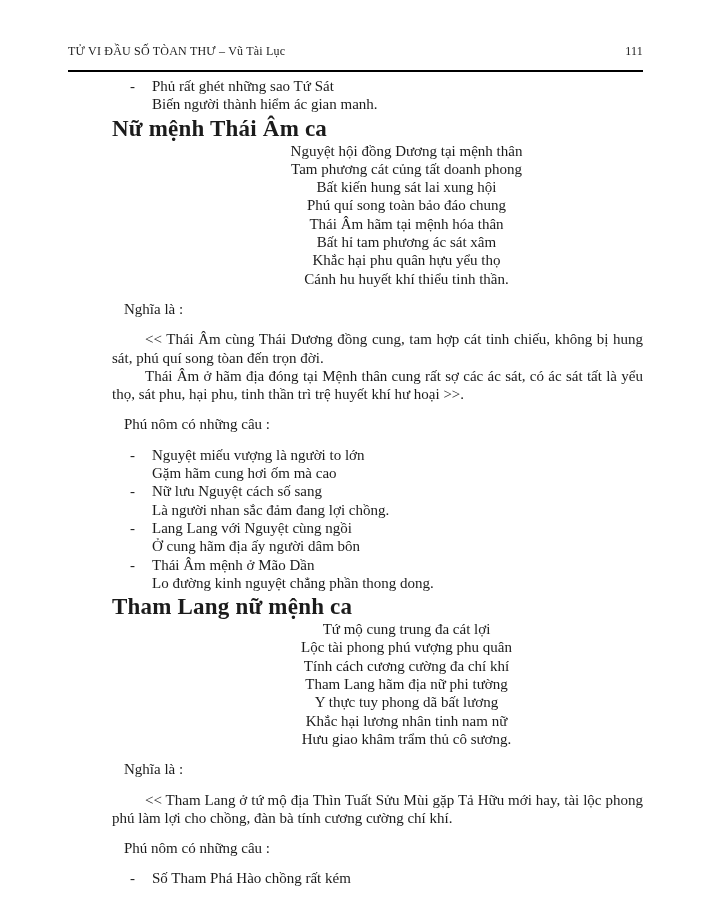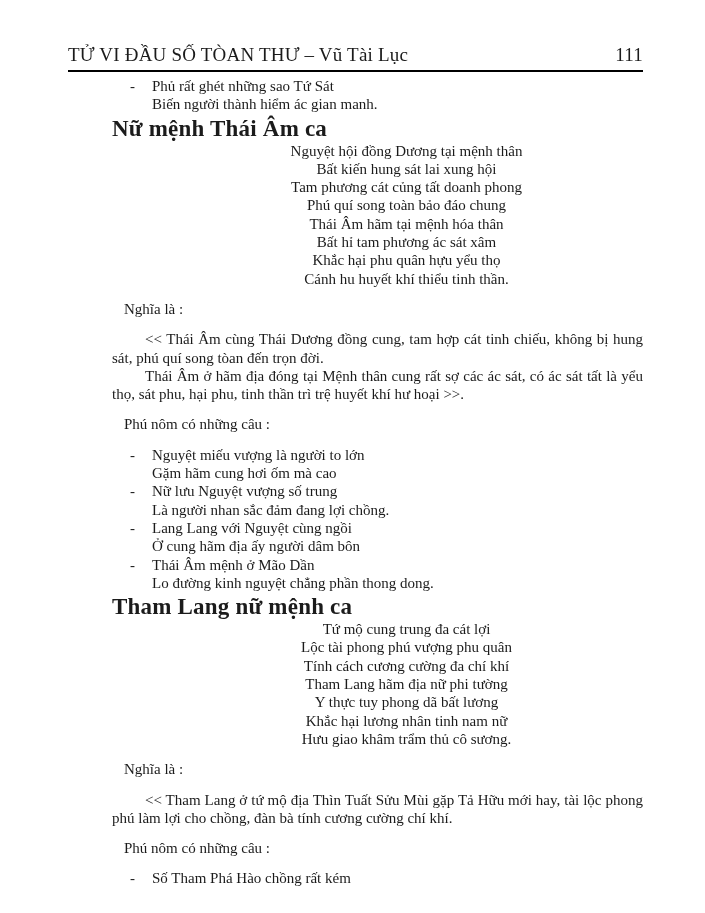--- a/index.html
+++ b/index.html
@@ -8,21 +8,21 @@
     background: #ffffff;
     font-family: "Liberation Serif", "DejaVu Serif", serif;
     color: #1b1b1b;
     -webkit-font-smoothing: antialiased;
   }
   .page { position: relative; width: 705px; height: 913px; background: #ffffff; overflow: hidden; }
 
   .header {
     position: absolute; left: 68px; top: 44px; width: 575px;
     display: flex; justify-content: space-between; align-items: baseline;
-    font-size: 19px; letter-spacing: 0.2px; white-space: nowrap;
+    font-size: 12px; letter-spacing: 0.2px; white-space: nowrap;
   }
   .rule {
     position: absolute; left: 68px; top: 70px; width: 575px;
     border-top: 2px solid #000;
   }
 
   .content {
     position: absolute; left: 112px; top: 77px; width: 531px;
     font-size: 15px; line-height: 18.3px;
   }
@@ -58,41 +58,41 @@
 
     <div class="couplet">
       <div class="c-line1"><span class="dash">-</span><span>Phủ rất ghét những sao Tứ Sát</span></div>
       <div class="c-line2">Biến người thành hiểm ác gian manh.</div>
     </div>
 
     <div class="heading">Nữ mệnh Thái Âm ca</div>
 
     <div>
       <div class="verse">Nguyệt hội đồng Dương tại mệnh thân</div>
+      <div class="verse">Tam phương cát củng tất doanh phong</div>
       <div class="verse">Bất kiến hung sát lai xung hội</div>
-      <div class="verse">Tam phương cát củng tất doanh phong</div>
       <div class="verse">Phú quí song toàn bảo đáo chung</div>
       <div class="verse">Thái Âm hãm tại mệnh hóa thân</div>
       <div class="verse">Bất hỉ tam phương ác sát xâm</div>
       <div class="verse">Khắc hại phu quân hựu yểu thọ</div>
       <div class="verse">Cánh hu huyết khí thiểu tinh thần.</div>
     </div>
 
     <div class="label">Nghĩa là :</div>
     <p class="para">&lt;&lt; Thái Âm cùng Thái Dương đồng cung, tam hợp cát tinh chiếu, không bị hung sát, phú quí song tòan đến trọn đời.</p>
     <p class="para">Thái Âm ở hãm địa đóng tại Mệnh thân cung rất sợ các ác sát, có ác sát tất là yểu thọ, sát phu, hại phu, tinh thần trì trệ huyết khí hư hoại &gt;&gt;.</p>
     <div class="label">Phú nôm có những câu :</div>
 
     <div>
       <div class="couplet">
         <div class="c-line1"><span class="dash">-</span><span>Nguyệt miếu vượng là người to lớn</span></div>
         <div class="c-line2">Gặm hãm cung hơi ốm mà cao</div>
       </div>
       <div class="couplet">
-        <div class="c-line1"><span class="dash">-</span><span>Nữ lưu Nguyệt vượng số trung</span></div>
+        <div class="c-line1"><span class="dash">-</span><span>Nữ lưu Nguyệt cách số sang</span></div>
         <div class="c-line2">Là người nhan sắc đảm đang lợi chồng.</div>
       </div>
       <div class="couplet">
         <div class="c-line1"><span class="dash">-</span><span>Lang Lang với Nguyệt cùng ngồi</span></div>
         <div class="c-line2">Ở cung hãm địa ấy người dâm bôn</div>
       </div>
       <div class="couplet">
         <div class="c-line1"><span class="dash">-</span><span>Thái Âm mệnh ở Mão Dần</span></div>
         <div class="c-line2">Lo đường kinh nguyệt chẳng phần thong dong.</div>
       </div>

